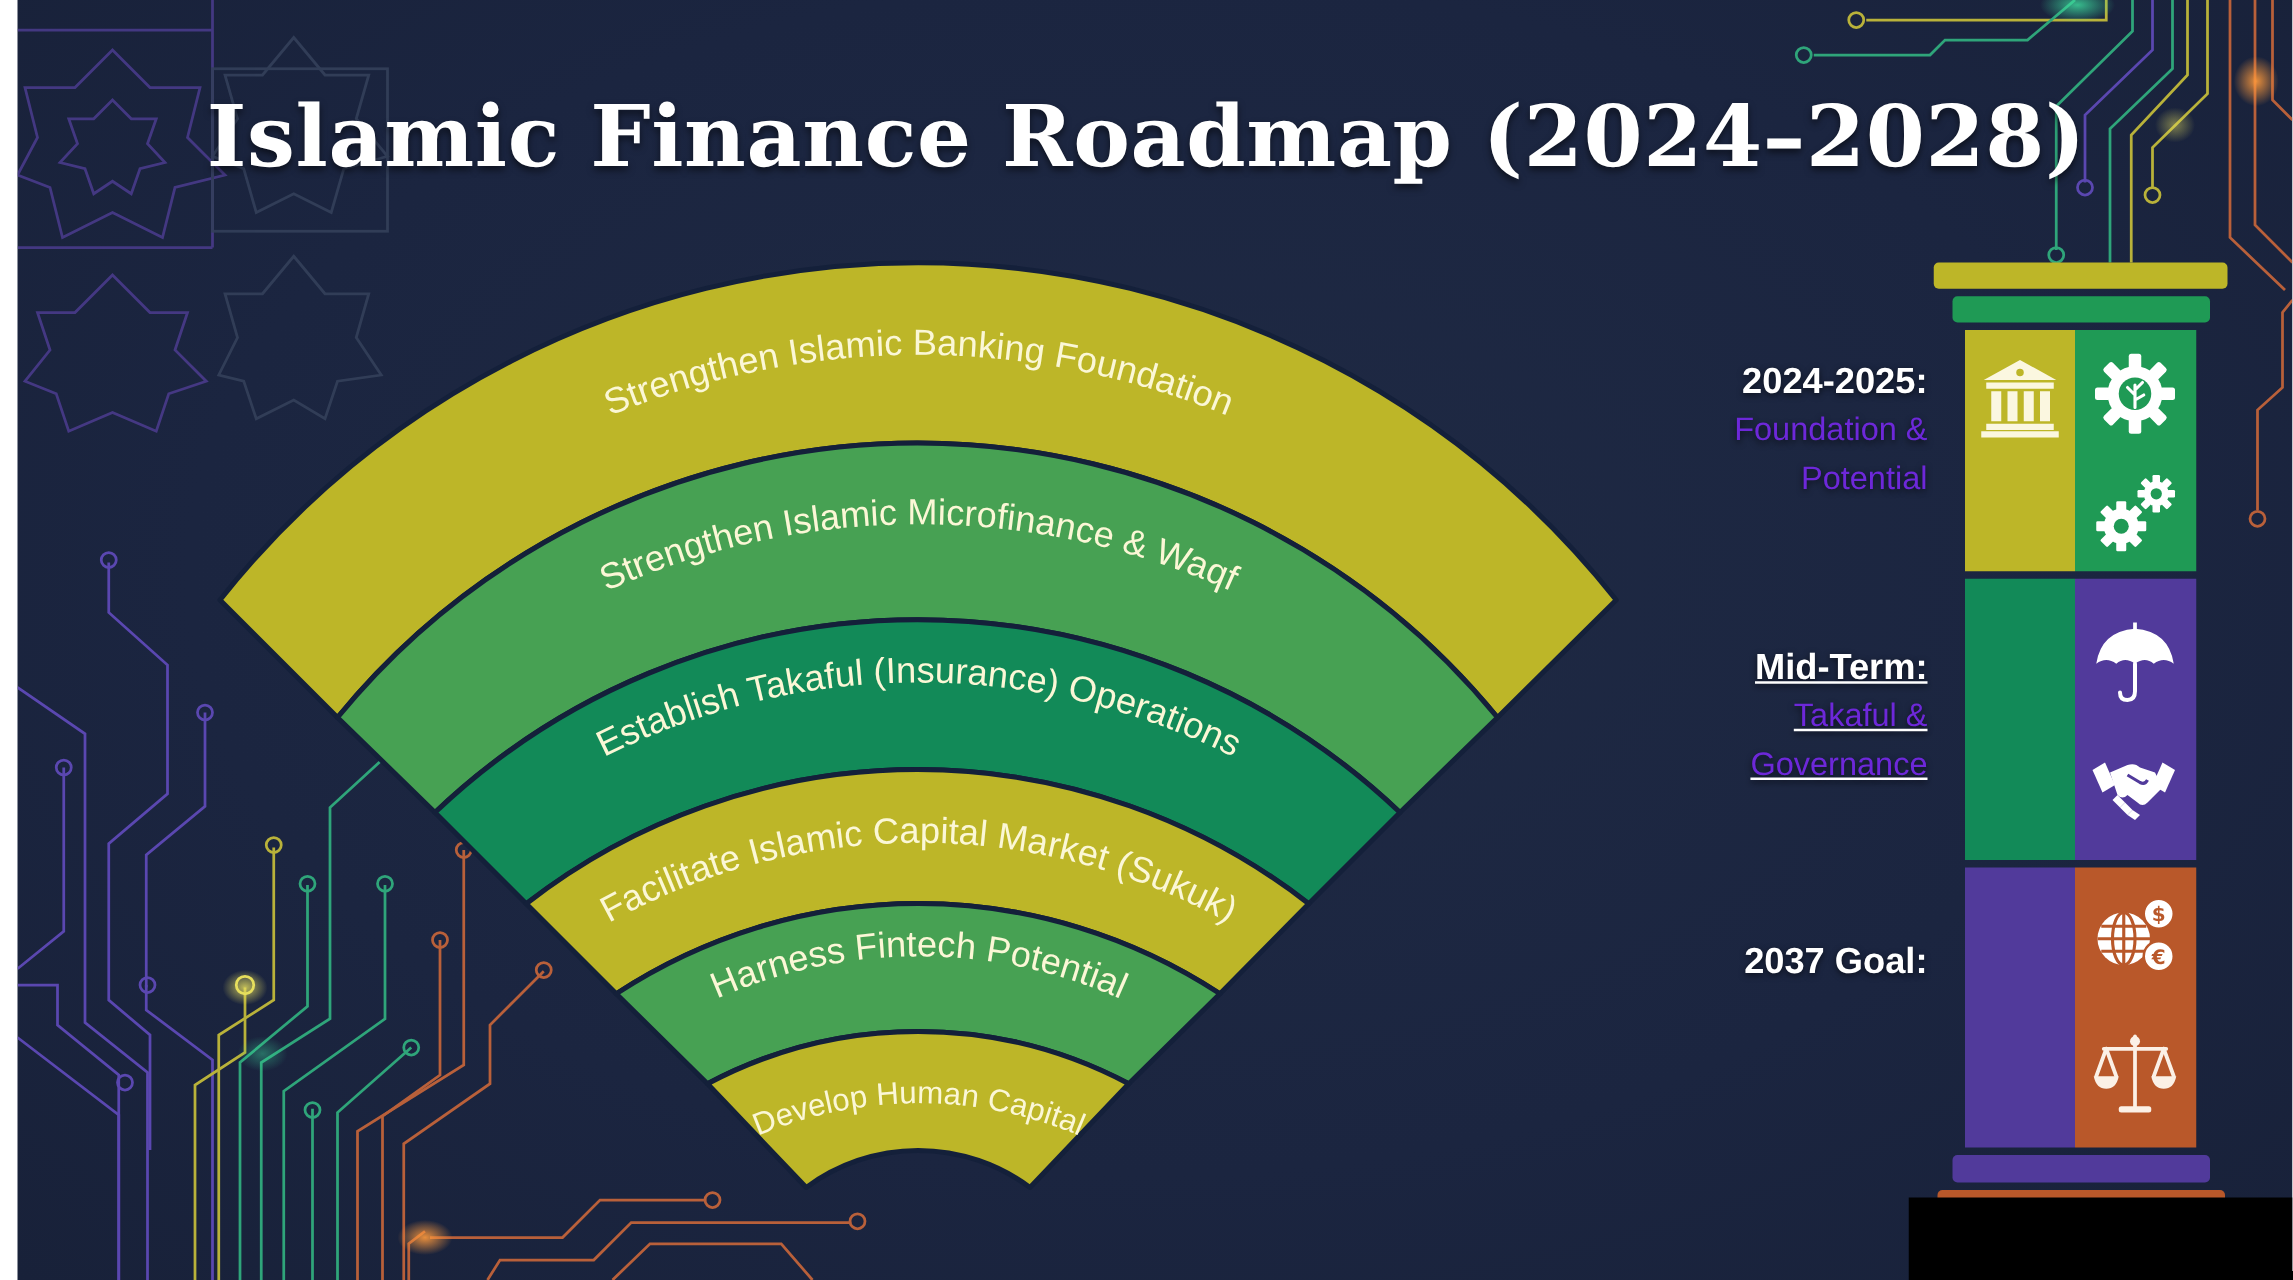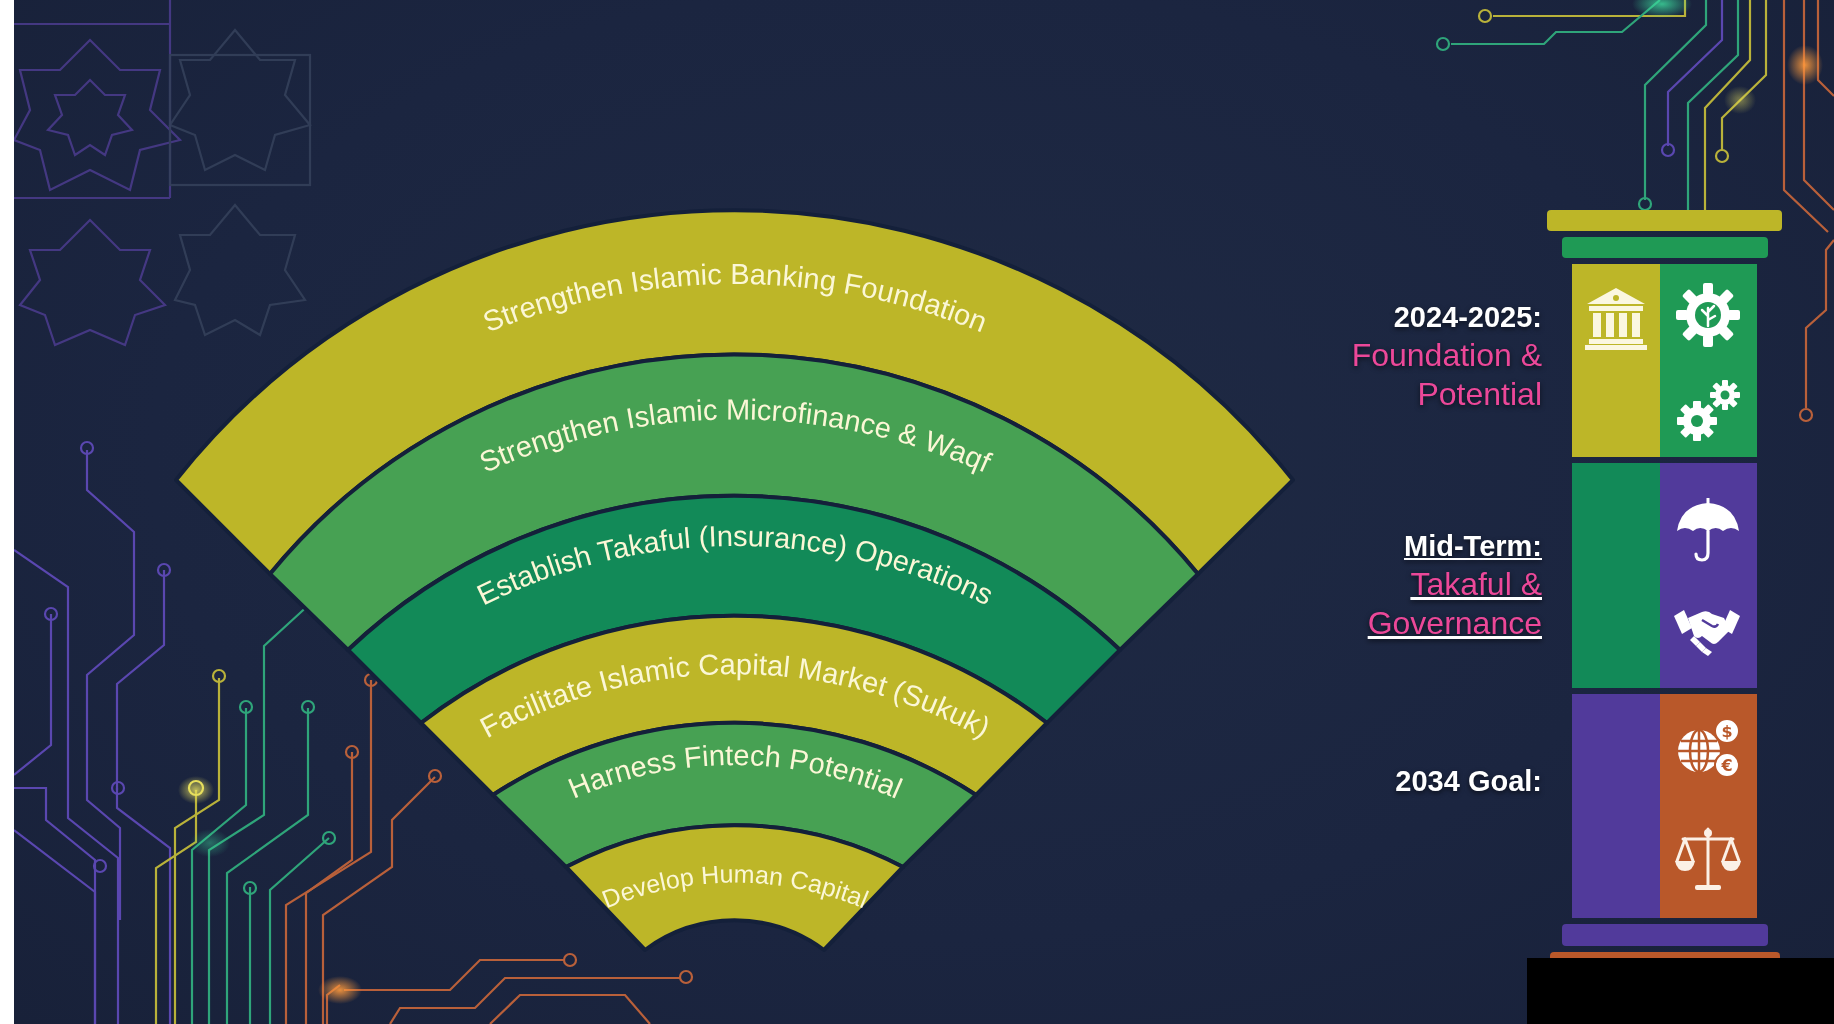--- a/index.html
+++ b/index.html
@@ -24,24 +24,23 @@
   .fan { position: absolute; left: 0; top: 0; }
   .band-label {
     font-family: "Liberation Sans", "DejaVu Sans", sans-serif;
     fill: #fbf7d6; font-size: 29px;
   }
   .band-label.small { font-size: 25px; }
 
   .phase-text {
     position: absolute; right: 292px; text-align: right; color: #ffffff;
     text-shadow: 0 2px 5px rgba(0,0,0,0.6);
-    margin-top: 12px;
   }
   .phase-heading { display: block; font-weight: bold; font-size: 29px; line-height: 38px; }
-  .phase-body { display: block; font-size: 32px; line-height: 39px; color: #ec4899; }
+  .phase-body { display: block; font-size: 26px; line-height: 39px; color: #6d28d9; }
 
   .pillar-part { position: absolute; border-radius: 4px; }
   .seg { position: absolute; }
   .pillar-icon { position: absolute; width: 70px; height: 70px; }
   .redact { position: absolute; left: 1527px; top: 958px; width: 307px; height: 66px; background: #000; }
 </style>
 </head>
 <body>
 
 <div class="canvas">
@@ -159,20 +158,21 @@
         <path d="M1818,0 V80 L1834,96"></path>
         <path d="M1834,240 L1826,250 V310 L1806,328 V408"></path>
         <circle cx="1806" cy="415" r="6"></circle>
       </g>
       <ellipse cx="1662" cy="4" rx="30" ry="14" fill="url(#glowG)"></ellipse>
       <ellipse cx="1805" cy="65" rx="18" ry="20" fill="url(#glowO)"></ellipse>
       <ellipse cx="1740" cy="100" rx="16" ry="14" fill="url(#glowY)" opacity="0.6"></ellipse>
     </g>
   </svg>
 
+  <h1 class="title" style="left:-14px;">Islamic Finance Roadmap (2024–2028)</h1>
 
   <svg class="fan" width="1820" height="1024" viewBox="14 0 1820 1024">
     <defs>
 
       <path id="tp0" d="M 460 345 A 650 650 0 0 1 1010 345"></path>
       <path id="tp1" d="M 470 480 A 610 610 0 0 1 1000 480"></path>
       <path id="tp2" d="M 475 610 A 560 560 0 0 1 995 610"></path>
       <path id="tp3" d="M 488 738 A 510 510 0 0 1 982 738"></path>
       <path id="tp4" d="M 565 803 A 400 400 0 0 1 905 803"></path>
       <path id="tp5" d="M 608 908 A 330 330 0 0 1 862 908"></path>
@@ -212,21 +212,21 @@
   <span class="phase-heading">2024-2025:</span>
   <span class="phase-body">Foundation &amp;</span>
   <span class="phase-body">Potential</span>
 </div>
 <div class="phase-text" style="top:515px;text-decoration:underline;">
   <span class="phase-heading">Mid-Term:</span>
   <span class="phase-body">Takaful &amp;</span>
   <span class="phase-body">Governance</span>
 </div>
 <div class="phase-text" style="top:750px;">
-  <span class="phase-heading">2034 Goal:</span>
+  <span class="phase-heading">2037 Goal:</span>
 </div>
 
 <div>
   <div class="pillar-part" style="left:1547px;top:210px;width:235px;height:21px;background:#bdb628;"></div>
   <div class="pillar-part" style="left:1562px;top:237px;width:206px;height:21px;background:#1f9a55;"></div>
 
   <div class="seg" style="left:1572px;top:264px;width:88px;height:193px;background:#bdb628;"></div>
   <div class="seg" style="left:1660px;top:264px;width:97px;height:193px;background:#1f9a55;"></div>
 
   <div class="seg" style="left:1572px;top:463px;width:88px;height:225px;background:#128a58;"></div>

